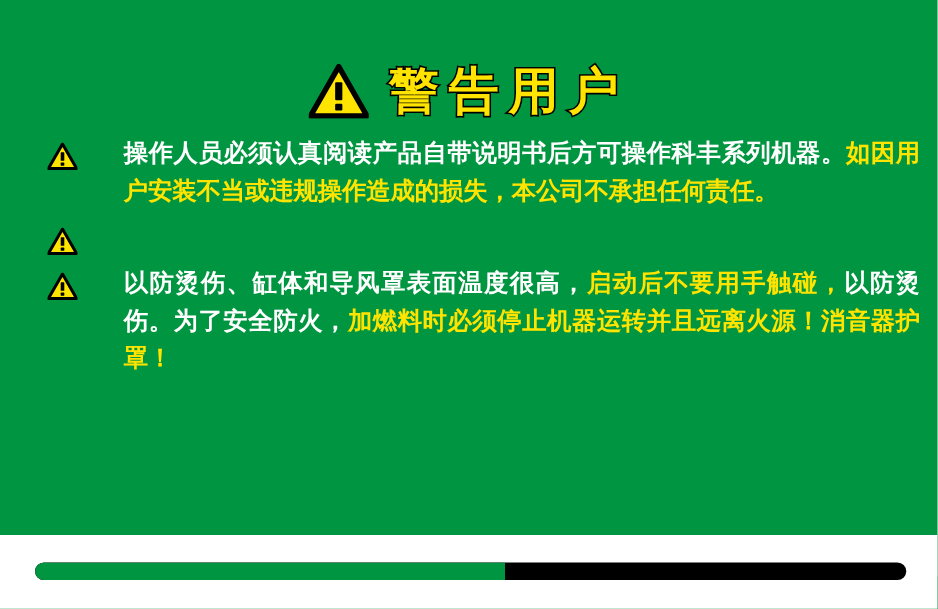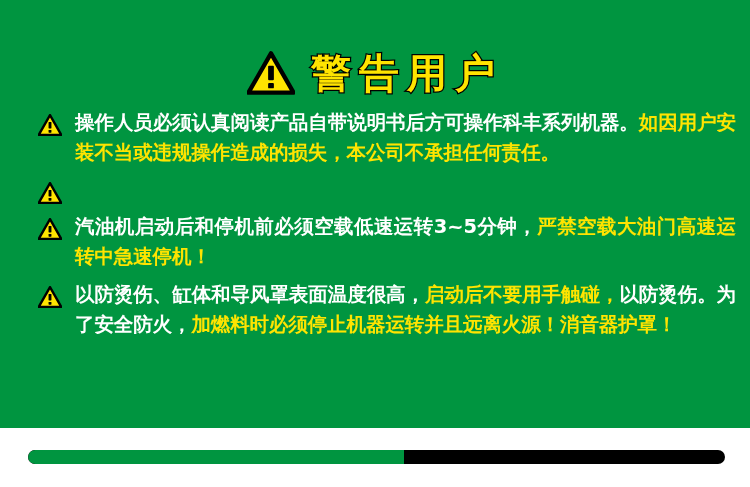--- a/index.html
+++ b/index.html
@@ -64,20 +64,21 @@
     top: 108px;
     width: 750px;
   }
   .item {
     position: relative;
     display: flex;
     align-items: flex-start;
     padding: 0 14px 0 38px;
     margin-bottom: 8px;
     box-sizing: border-box;
+    gap: 24px;
   }
   .item-icon {
     width: 24px;
     height: 22px;
     flex: 0 0 auto;
     margin-top: 6px;
     margin-right: 13px;
     display: block;
   }
   .item-text {
@@ -144,28 +145,20 @@
       </div>
 
       <div class="item">
         <svg class="item-icon" viewBox="0 0 100 90" aria-hidden="true">
           <polygon points="50,4 97,86 3,86" fill="#ffe400" stroke="#000000" stroke-width="10" stroke-linejoin="round"></polygon>
           <rect x="44" y="32" width="12" height="28" rx="2" fill="#000000"></rect>
           <rect x="44" y="66" width="12" height="11" rx="2" fill="#000000"></rect>
         </svg>
       </div>
 
-      <div class="item">
-        <svg class="item-icon" viewBox="0 0 100 90" aria-hidden="true">
-          <polygon points="50,4 97,86 3,86" fill="#ffe400" stroke="#000000" stroke-width="10" stroke-linejoin="round"></polygon>
-          <rect x="44" y="32" width="12" height="28" rx="2" fill="#000000"></rect>
-          <rect x="44" y="66" width="12" height="11" rx="2" fill="#000000"></rect>
-        </svg>
-        <div class="item-text"><span class="wh">汽油机启动后和停机前必须空载低速运转3~5分钟，</span><span class="hl">严禁空载大油门高速运转中急速停机！</span></div>
-      </div>
 
       <div class="item">
         <svg class="item-icon" viewBox="0 0 100 90" aria-hidden="true">
           <polygon points="50,4 97,86 3,86" fill="#ffe400" stroke="#000000" stroke-width="10" stroke-linejoin="round"></polygon>
           <rect x="44" y="32" width="12" height="28" rx="2" fill="#000000"></rect>
           <rect x="44" y="66" width="12" height="11" rx="2" fill="#000000"></rect>
         </svg>
         <div class="item-text"><span class="wh">以防烫伤、缸体和导风罩表面温度很高，</span><span class="hl">启动后不要用手触碰，</span><span class="wh">以防烫伤。为了安全防火，</span><span class="hl">加燃料时必须停止机器运转并且远离火源！消音器护罩！</span></div>
       </div>
 

